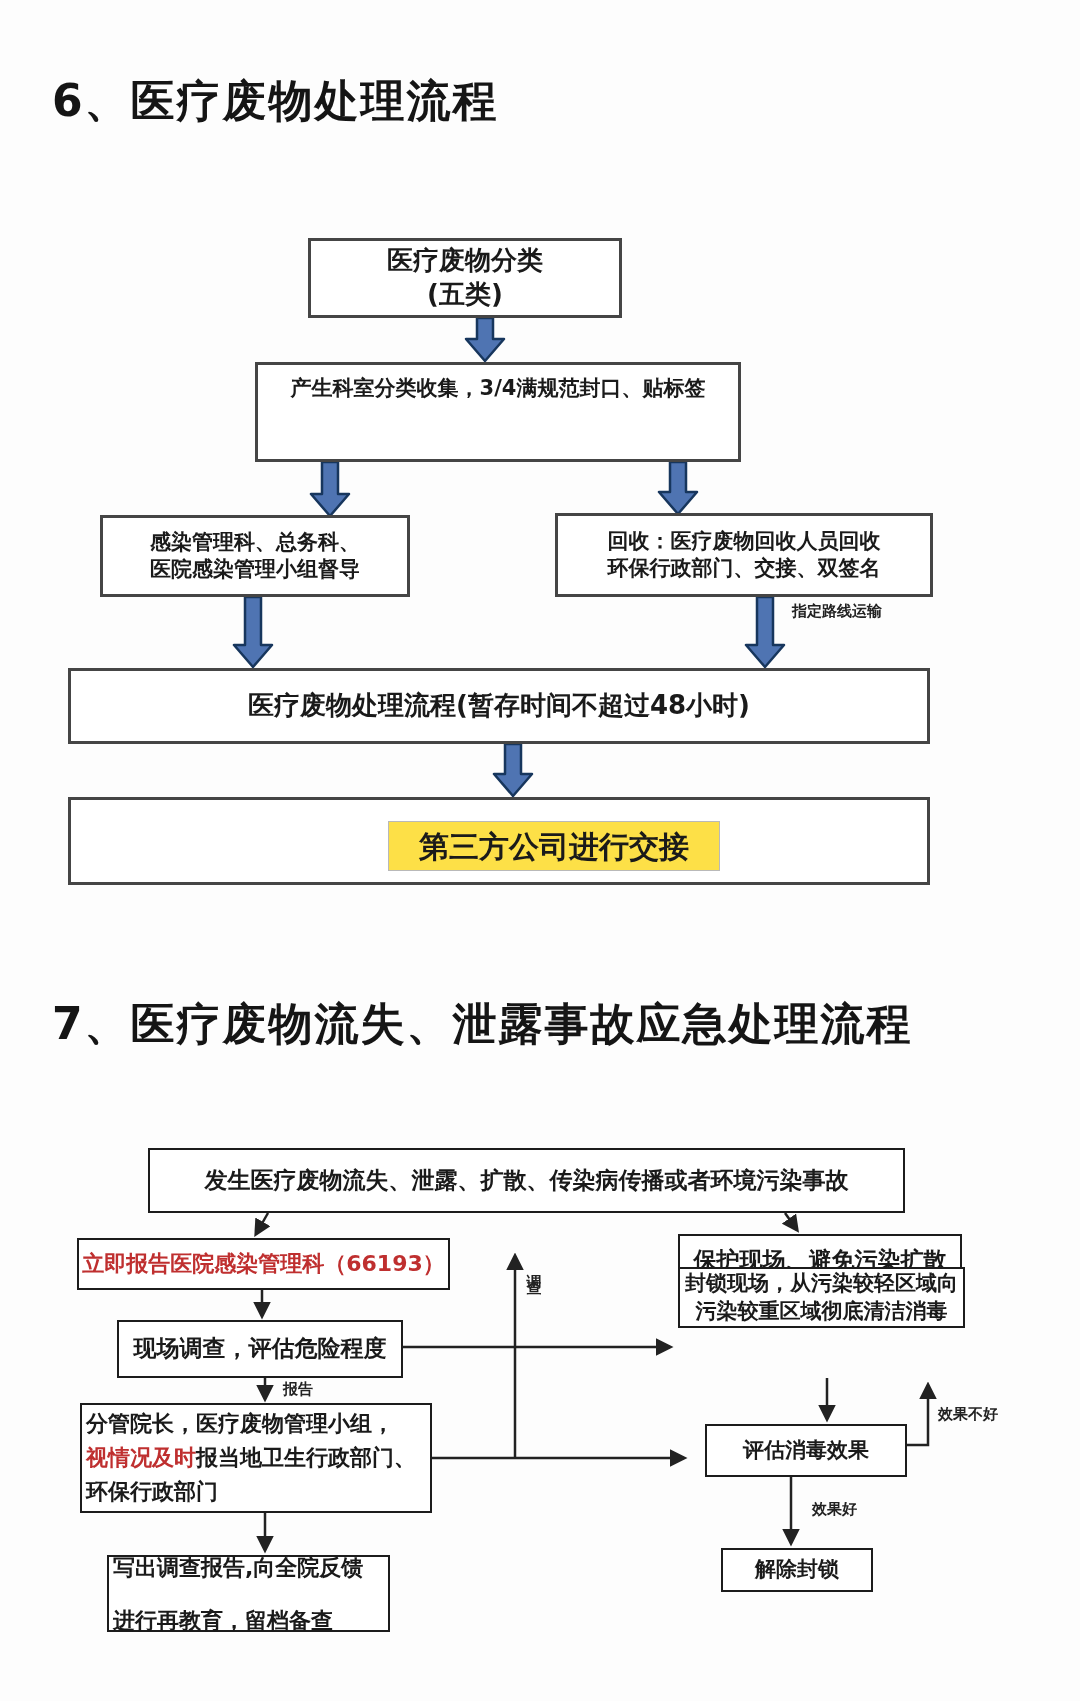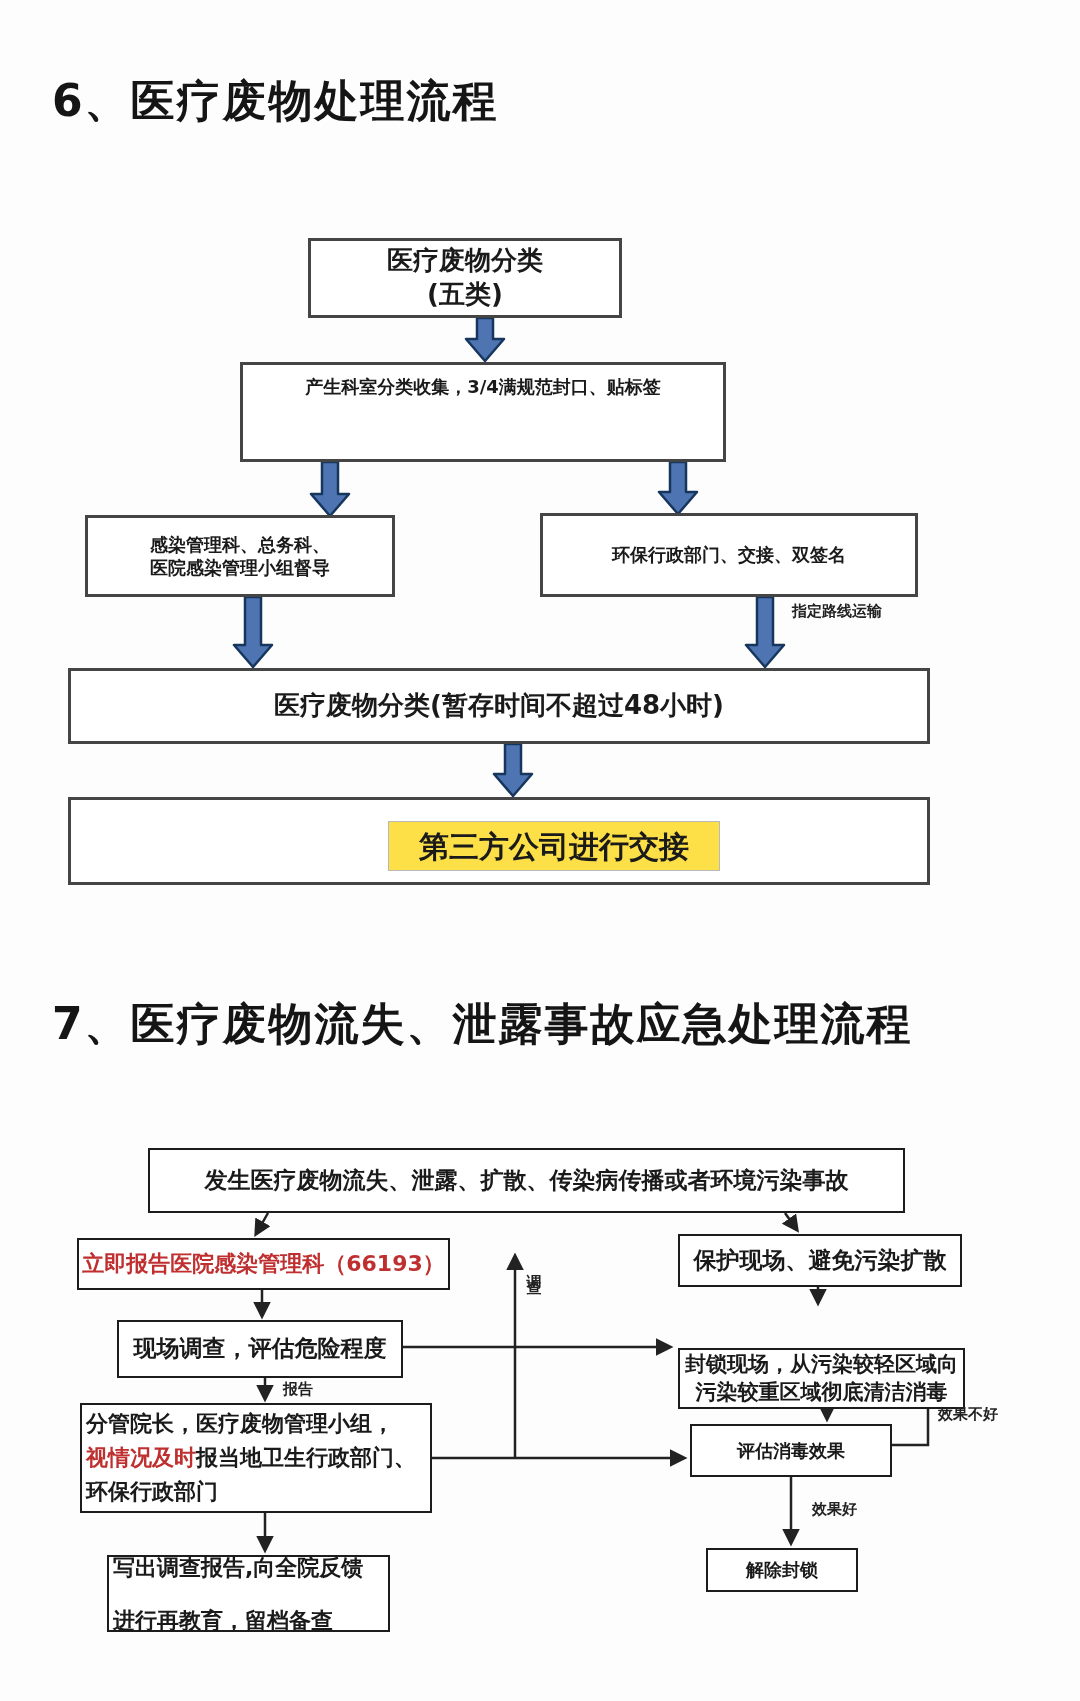--- a/index.html
+++ b/index.html
@@ -30,21 +30,21 @@
     display:flex;
     flex-direction:column;
     align-items:center;
     justify-content:center;
     text-align:center;
     font-weight:700;
     line-height:1.3;
   }
   .b1{border:3px solid #454545;}          
   .b2{border:2.5px solid #1c1c1c;}        
-  .f26{font-size:26px;} .f25{font-size:18px;}
+  .f26{font-size:26px;} .f25{font-size:21px;margin-left:15px;}
   .f23{font-size:23px;} .f22{font-size:22px;} .f21{font-size:21px;}
   .top-align{justify-content:flex-start;padding-top:10px;}
   .left-align{align-items:flex-start;text-align:left;padding-left:4px;padding-right:6px;}
   .inner-box{
     position:absolute;
     border:1.5px solid #b9b9b9;
     background:#fde047;
     display:flex;align-items:center;justify-content:center;
     font-size:30px;font-weight:700;
   }
@@ -108,27 +108,28 @@
   <div class="box b1 f25 top-align" style="left:240px;top:362px;width:486px;height:100px;">
     <span>产生科室分类收集，3/4满规范封口、贴标签</span>
   </div>
 
   <div class="box b1 f25" style="left:85px;top:515px;width:310px;height:82px;">
     <span>感染管理科、总务科、</span>
     <span>医院感染管理小组督导</span>
   </div>
 
   <div class="box b1 f25" style="left:540px;top:513px;width:378px;height:84px;">
+    <span>回收：医疗废物回收人员回收</span>
     <span>环保行政部门、交接、双签名</span>
   </div>
 
   <div class="flabel" style="left:792px;top:602px;">指定路线运输</div>
 
   <div class="box b1 f26" style="left:68px;top:668px;width:862px;height:76px;">
-    <span>医疗废物分类(暂存时间不超过48小时)</span>
+    <span>医疗废物处理流程(暂存时间不超过48小时)</span>
   </div>
 
   <div class="box b1" style="left:68px;top:797px;width:862px;height:88px;">
     <div class="inner-box" style="left:317px;top:21px;width:330px;height:48px;">
       <span>第三方公司进行交接</span>
     </div>
   </div>
 
   <div class="title" style="left:52px;top:995px;">7、医疗废物流失、泄露事故应急处理流程</div>
 
@@ -141,21 +142,21 @@
   </div>
 
   <div class="box b2 f23" style="left:678px;top:1234px;width:284px;height:53px;">
     <span>保护现场、避免污染扩散</span>
   </div>
 
   <div class="box b2 f23" style="left:117px;top:1320px;width:286px;height:58px;">
     <span>现场调查，评估危险程度</span>
   </div>
 
-  <div class="box b2 f21" style="left:678px;top:1348px;width:287px;height:61px;">
+  <div class="box b2 f21" style="left:678px;top:1267px;width:287px;height:61px;">
     <span>封锁现场，从污染较轻区域向</span>
     <span>污染较重区域彻底清洁消毒</span>
   </div>
 
   <div class="flabel" style="left:283px;top:1380px;">报告</div>
 
   <div class="flabel vlabel" style="left:524px;top:1262px;height:70px;">调查</div>
 
   <div class="box b2 f22 left-align" style="left:80px;top:1403px;width:352px;height:110px;line-height:1.55;">
     <span>分管院长，医疗废物管理小组，</span>

